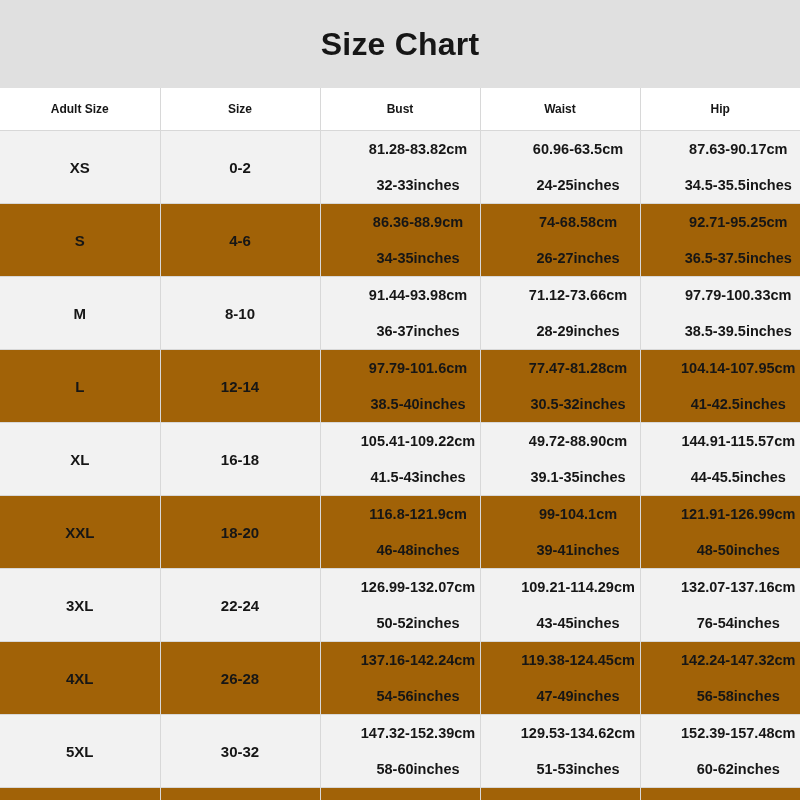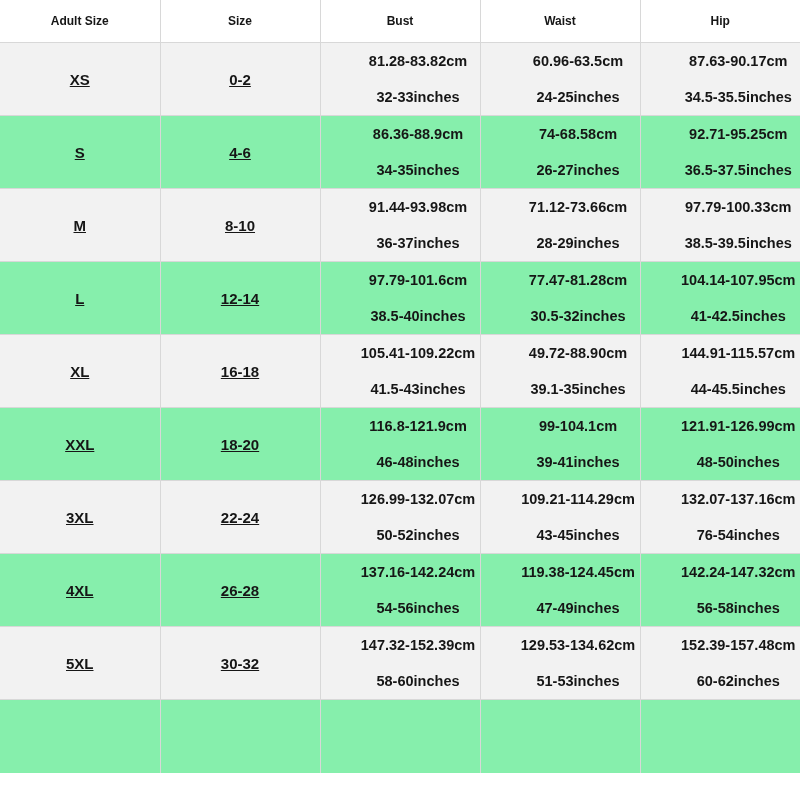--- a/index.html
+++ b/index.html
@@ -63,26 +63,25 @@
     font-size: 14.5px;
     color: #161616;
     border-right: 1px solid #d8d8d8;
     border-bottom: 1px solid #d8d8d8;
     padding: 0;
     vertical-align: middle;
   }
   tbody td:last-child { border-right: none; }
 
   tbody tr.row-shaded td { background: #f2f2f2; }
-  tbody tr.row-plain td { background: #86efac; }
+  tbody tr.row-plain td { background: #a16207; }
 
   td.label-cell {
     font-weight: bold;
     font-size: 15px;
-    text-decoration: underline;
   }
   td.measure-cell {
     font-weight: bold;
     line-height: 1.05;
     padding: 0;
   }
   .meas-cm, .meas-in {
     display: block;
     height: 36px;
     line-height: 36px;
@@ -96,20 +95,23 @@
   .filler-row td {
     border-bottom: none;
     height: 18px;
   }
 </style>
 </head>
 <body>
 
 <div class="chart-wrap">
 
+  <div class="title-bar">
+    <div class="title">Size Chart</div>
+  </div>
 
   <table class="size-table">
     <colgroup>
       <col class="c-adult">
       <col class="c-size">
       <col class="c-bust">
       <col class="c-waist">
       <col class="c-hip">
     </colgroup>
     <thead>

